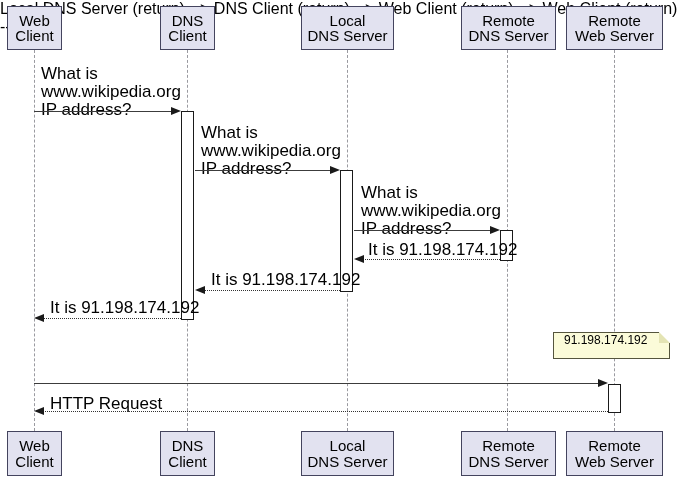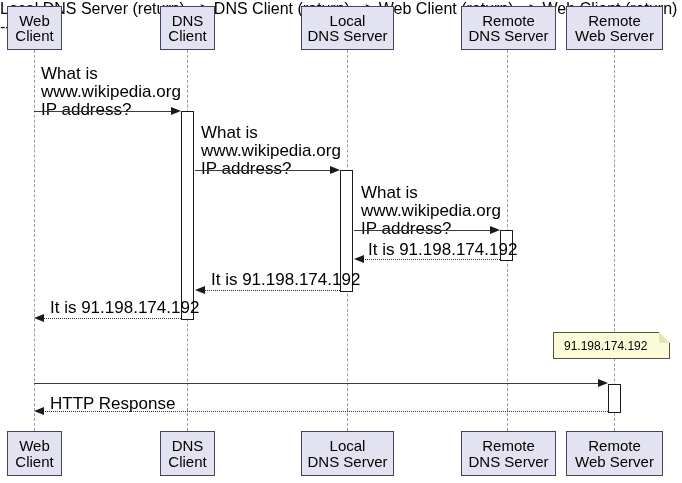--- a/index.html
+++ b/index.html
@@ -28,21 +28,21 @@
   .line-dashed{position:absolute;height:0;border-top:1.5px dotted #333333;}
   .ah-r{position:absolute;width:0;height:0;
     border-top:4.5px solid transparent;border-bottom:4.5px solid transparent;
     border-left:10px solid #1a1a1a;}
   .ah-l{position:absolute;width:0;height:0;
     border-top:4.5px solid transparent;border-bottom:4.5px solid transparent;
     border-right:10px solid #1a1a1a;}
   .note{
     position:absolute;left:553px;top:332px;width:117px;height:27px;box-sizing:border-box;
     background:#fbfbd9;border:1.2px solid #55553d;
-    font-size:12px;display:flex;align-items:center;padding-left:10px;
+    font-size:12px;display:flex;align-items:flex-start;padding-left:10px;
   }
   .note-fold{
     position:absolute;top:-1px;right:-1px;width:0;height:0;
     border-bottom:11px solid #e4e4b4;border-right:11px solid #ffffff;
   }
 </style>
 </head>
 <body>
 
 <div class="canvas">
@@ -112,21 +112,21 @@
   <div class="note">
     <span>91.198.174.192</span>
     <div class="note-fold"></div>
   </div>
 
   
   <div class="line-solid" style="left:34px;top:383px;width:565px"></div>
   <div class="ah-r" style="left:598px;top:379px"></div>
 
    Web Client (return) --&gt;
-  <div class="msg-label" style="left:50px;top:395px">HTTP Response</div>
+  <div class="msg-label" style="left:50px;top:395px">HTTP Request</div>
   <div class="line-dashed" style="left:43px;top:411px;width:565px"></div>
   <div class="ah-l" style="left:34px;top:407px"></div>
 
   
   <div class="actor-box" style="left:7px;top:431px;width:55px;height:45px"><span>Web
 Client</span></div>
   <div class="actor-box" style="left:160px;top:431px;width:55px;height:45px"><span>DNS
 Client</span></div>
   <div class="actor-box" style="left:301px;top:431px;width:93px;height:45px"><span>Local
 DNS Server</span></div>

